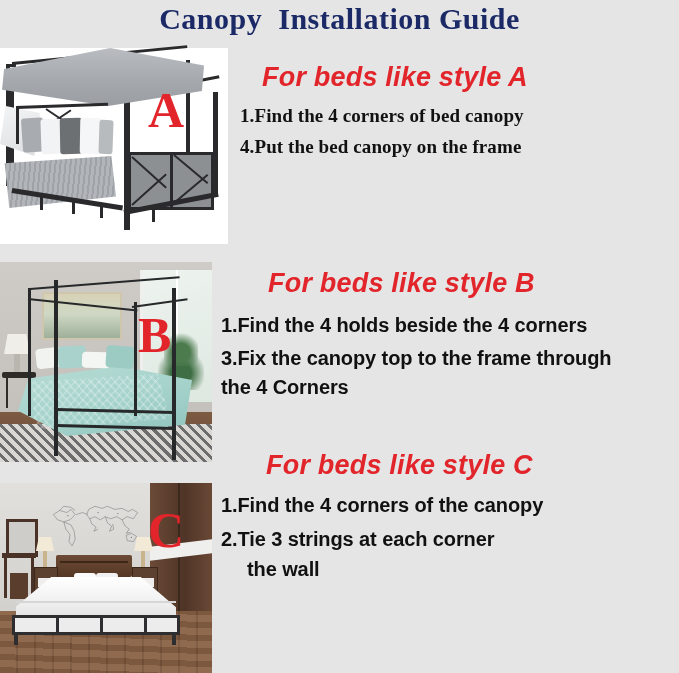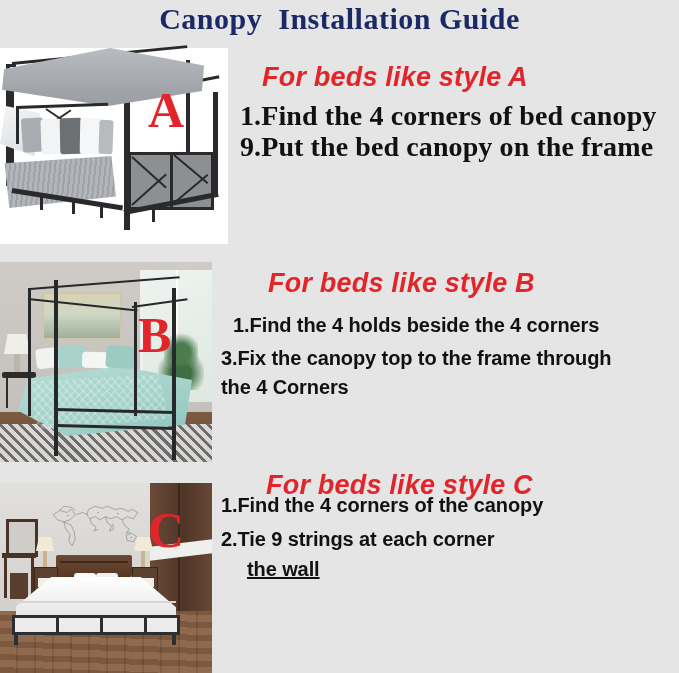--- a/index.html
+++ b/index.html
@@ -52,32 +52,32 @@
     padding: 0;
     list-style: none;
   }
   .steps li {
     white-space: nowrap;
     color: #111111;
   }
   .steps.serif li {
     font-family: "Liberation Serif", serif;
     font-weight: 700;
-    font-size: 28px;
+    font-size: 19px;
     line-height: 31px;
     letter-spacing: 0.1px;
   }
   .steps.sans li {
     font-family: "Liberation Sans", sans-serif;
     font-weight: 700;
     font-size: 20px;
     line-height: 30px;
     letter-spacing: -0.1px;
   }
-  .indent-wrap { padding-left: 26px; text-decoration: underline; }
+  .indent-wrap { padding-left: 26px; }
 
   
   .tips {
     position: absolute;
     font-family: "Liberation Sans", sans-serif;
     font-weight: 700;
     font-size: 17px;
     line-height: 20px;
     color: #c8202c;
     width: 452px;
@@ -315,21 +315,21 @@
     <div class="fr leg3"></div>
     <div class="fr leg4"></div>
   </div>
 
   <div class="letter-mark" id="letter-a">A</div>
 
   <div class="style-heading" style="left:262px; top:62px;">For beds like style A</div>
 
   <ul class="steps serif" style="left:240px; top:100px;">
     <li>1.Find the 4 corners of bed canopy</li>
-    <li>9.Put the bed canopy on the frame</li>
+    <li>4.Put the bed canopy on the frame</li>
   </ul>
 
   <div id="photo-b">
     <div class="wall"></div>
     <div class="window"></div>
     <div class="win-mull"></div>
     <div class="art"></div>
     <div class="floor"></div>
     <div class="rug"></div>
     <div class="lamp-shade"></div>
@@ -357,21 +357,21 @@
     <div class="b-finial2"></div>
     <div class="bf b-foot1"></div>
     <div class="bf b-foot2"></div>
   </div>
 
   <div class="letter-mark" id="letter-b">B</div>
 
   <div class="style-heading" style="left:268px; top:268px;">For beds like style B</div>
 
   <ul class="steps sans" style="left:221px; top:307px; line-height:36px;">
-    <li style="line-height:36px;text-align:center;">1.Find the 4 holds beside the 4 corners</li>
+    <li style="line-height:36px;">1.Find the 4 holds beside the 4 corners</li>
     <li style="line-height:30px;">3.Fix the canopy top to the frame through</li>
     <li style="line-height:28px;">the 4 Corners</li>
   </ul>
 
   <div id="photo-c">
     <div class="c-wall"></div>
     <div class="c-wardrobe"></div>
     <div class="c-ward-line"></div>
     <div class="c-ward-strip"></div>
     <div class="c-floor"></div>
@@ -418,22 +418,22 @@
     <div class="c-frame"></div>
     <div class="c-fr-d1"></div>
     <div class="c-fr-d2"></div>
     <div class="c-fr-d3"></div>
     <div class="c-fr-leg1"></div>
     <div class="c-fr-leg2"></div>
   </div>
 
   <div class="letter-mark" id="letter-c">C</div>
 
-  <div class="style-heading" style="left:266px; top:470px;">For beds like style C</div>
+  <div class="style-heading" style="left:266px; top:450px;">For beds like style C</div>
 
   <ul class="steps sans" style="left:221px; top:488px;">
     <li style="line-height:34px;">1.Find the 4 corners of the canopy</li>
-    <li style="line-height:34px;">2.Tie 9 strings at each corner</li>
+    <li style="line-height:34px;">2.Tie 3 strings at each corner</li>
     <li style="line-height:26px;" class="indent-wrap">the wall</li>
   </ul>
 
 
 </div>
 
 </body></html>

